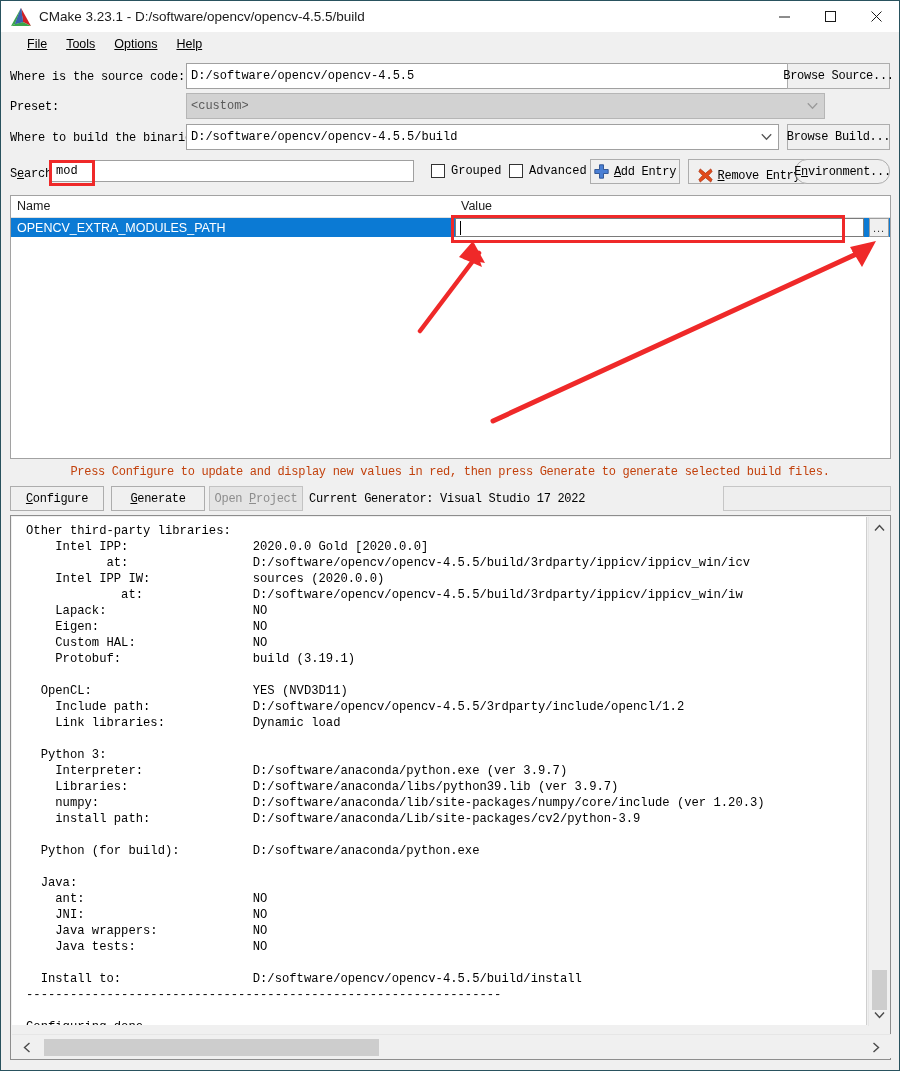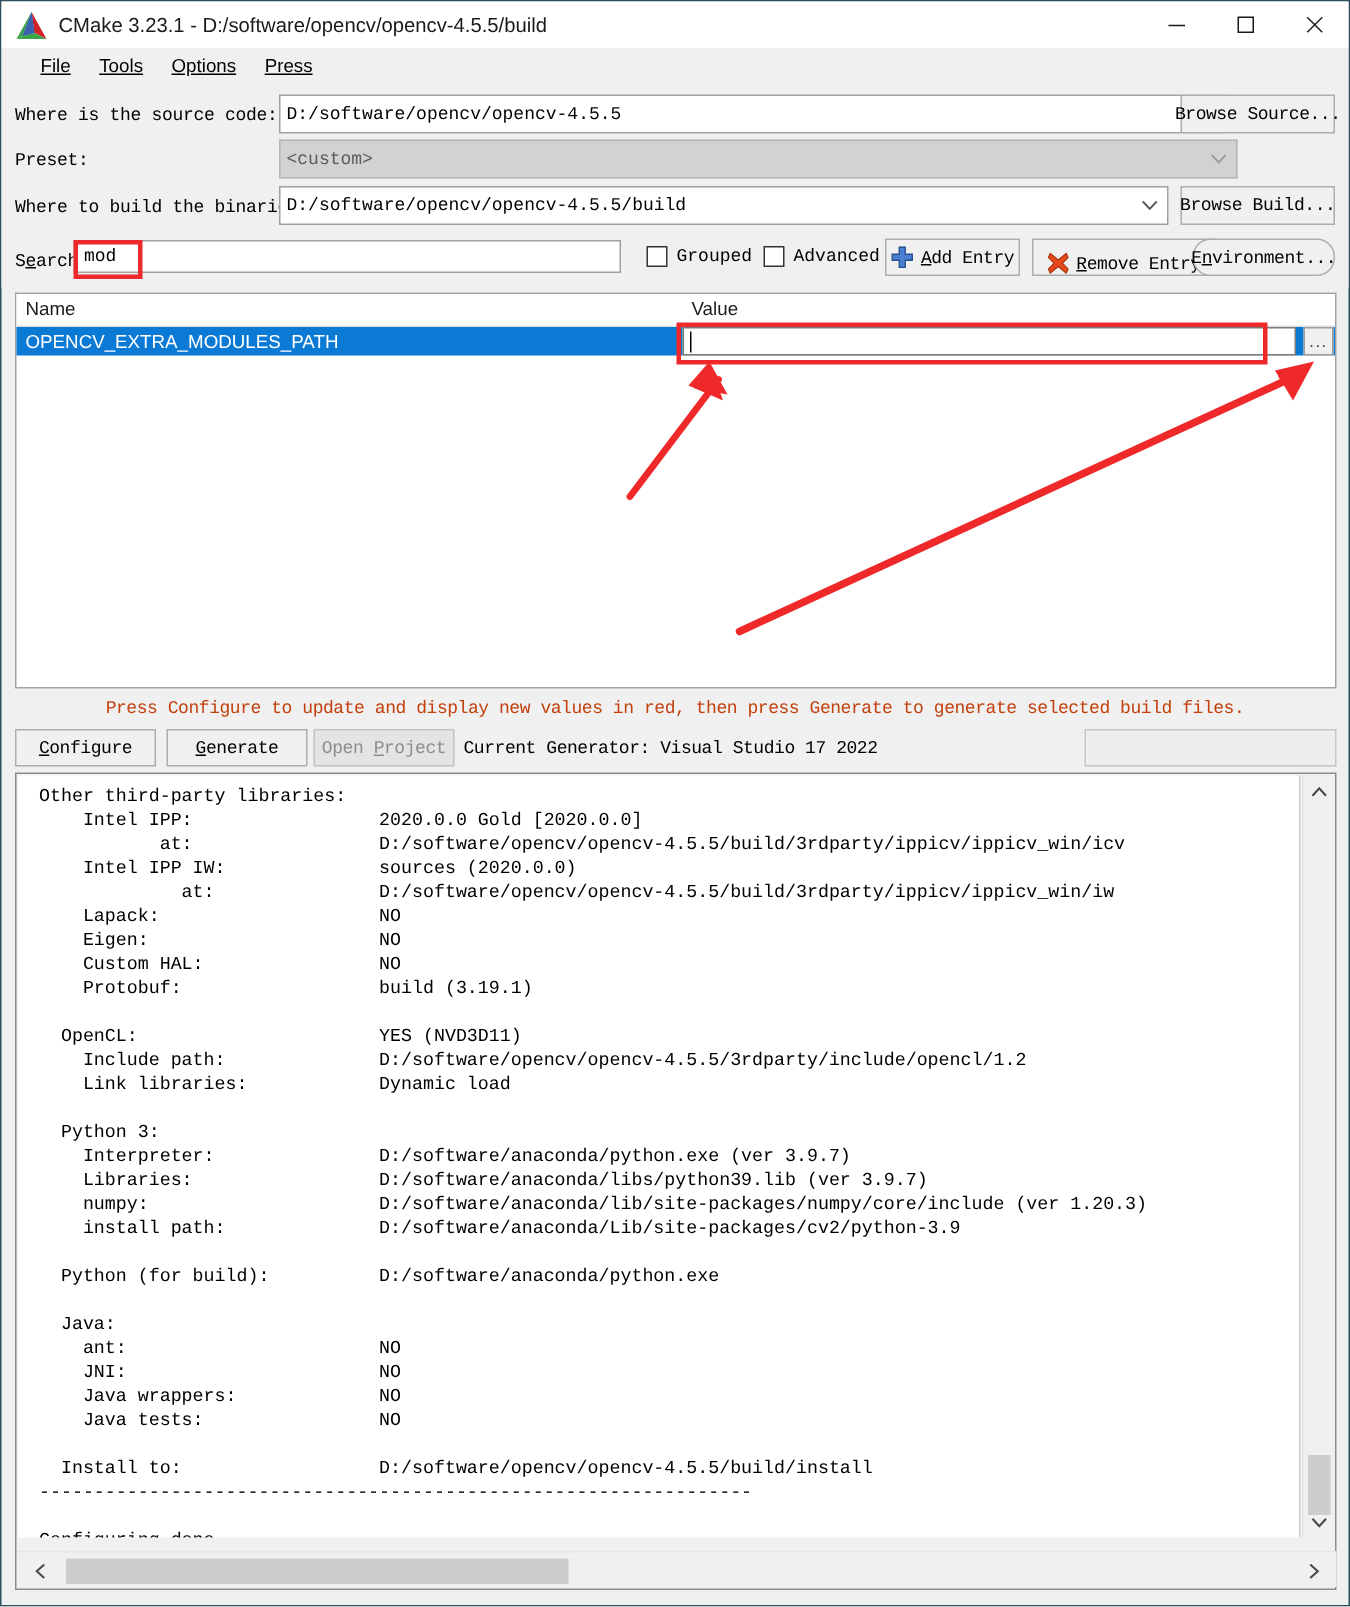--- a/index.html
+++ b/index.html
@@ -281,21 +281,21 @@
             <line x1="11.5" y1="1.5" x2="1.5" y2="11.5" stroke="#1a1a1a" stroke-width="1"></line>
           </svg>
       </div>
     </div>
   </div>
 
   <div class="menubar">
     <div class="menu-item"><u>File</u></div>
     <div class="menu-item"><u>Tools</u></div>
     <div class="menu-item"><u>Options</u></div>
-    <div class="menu-item"><u>Press</u></div>
+    <div class="menu-item"><u>Help</u></div>
   </div>
 
   <div class="formarea">
 
     <div class="lbl" style="left:9px; top:14px;">Where is the source code:</div>
     <div class="tfield" style="left:185px; top:7px; width:631px; height:26px;">D:/software/opencv/opencv-4.5.5</div>
     <div class="btn" style="left:786px; top:7px; width:103px; height:26px;">
       <span>Browse Source...</span>
     </div>
 

